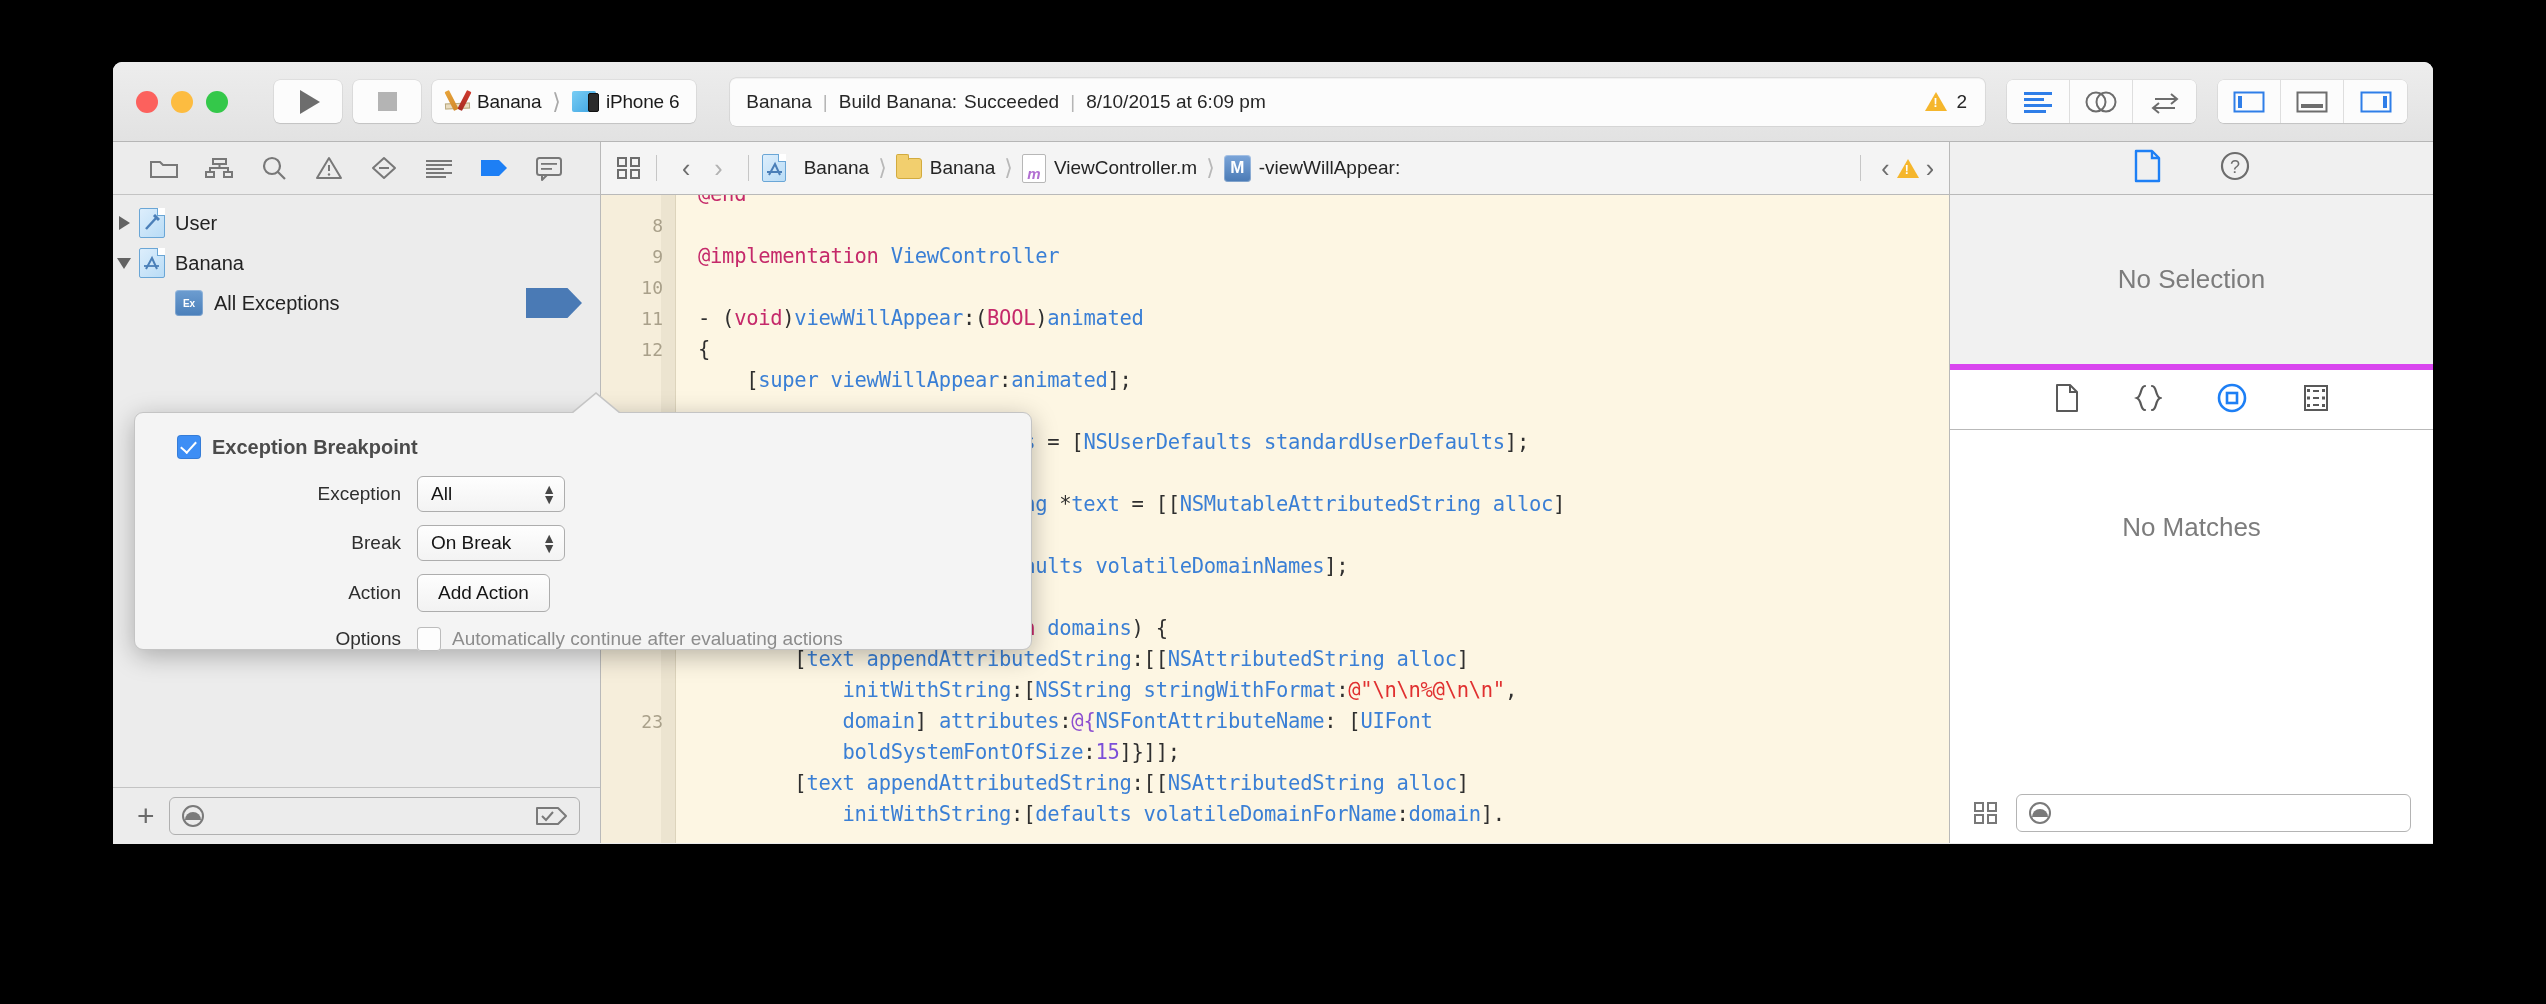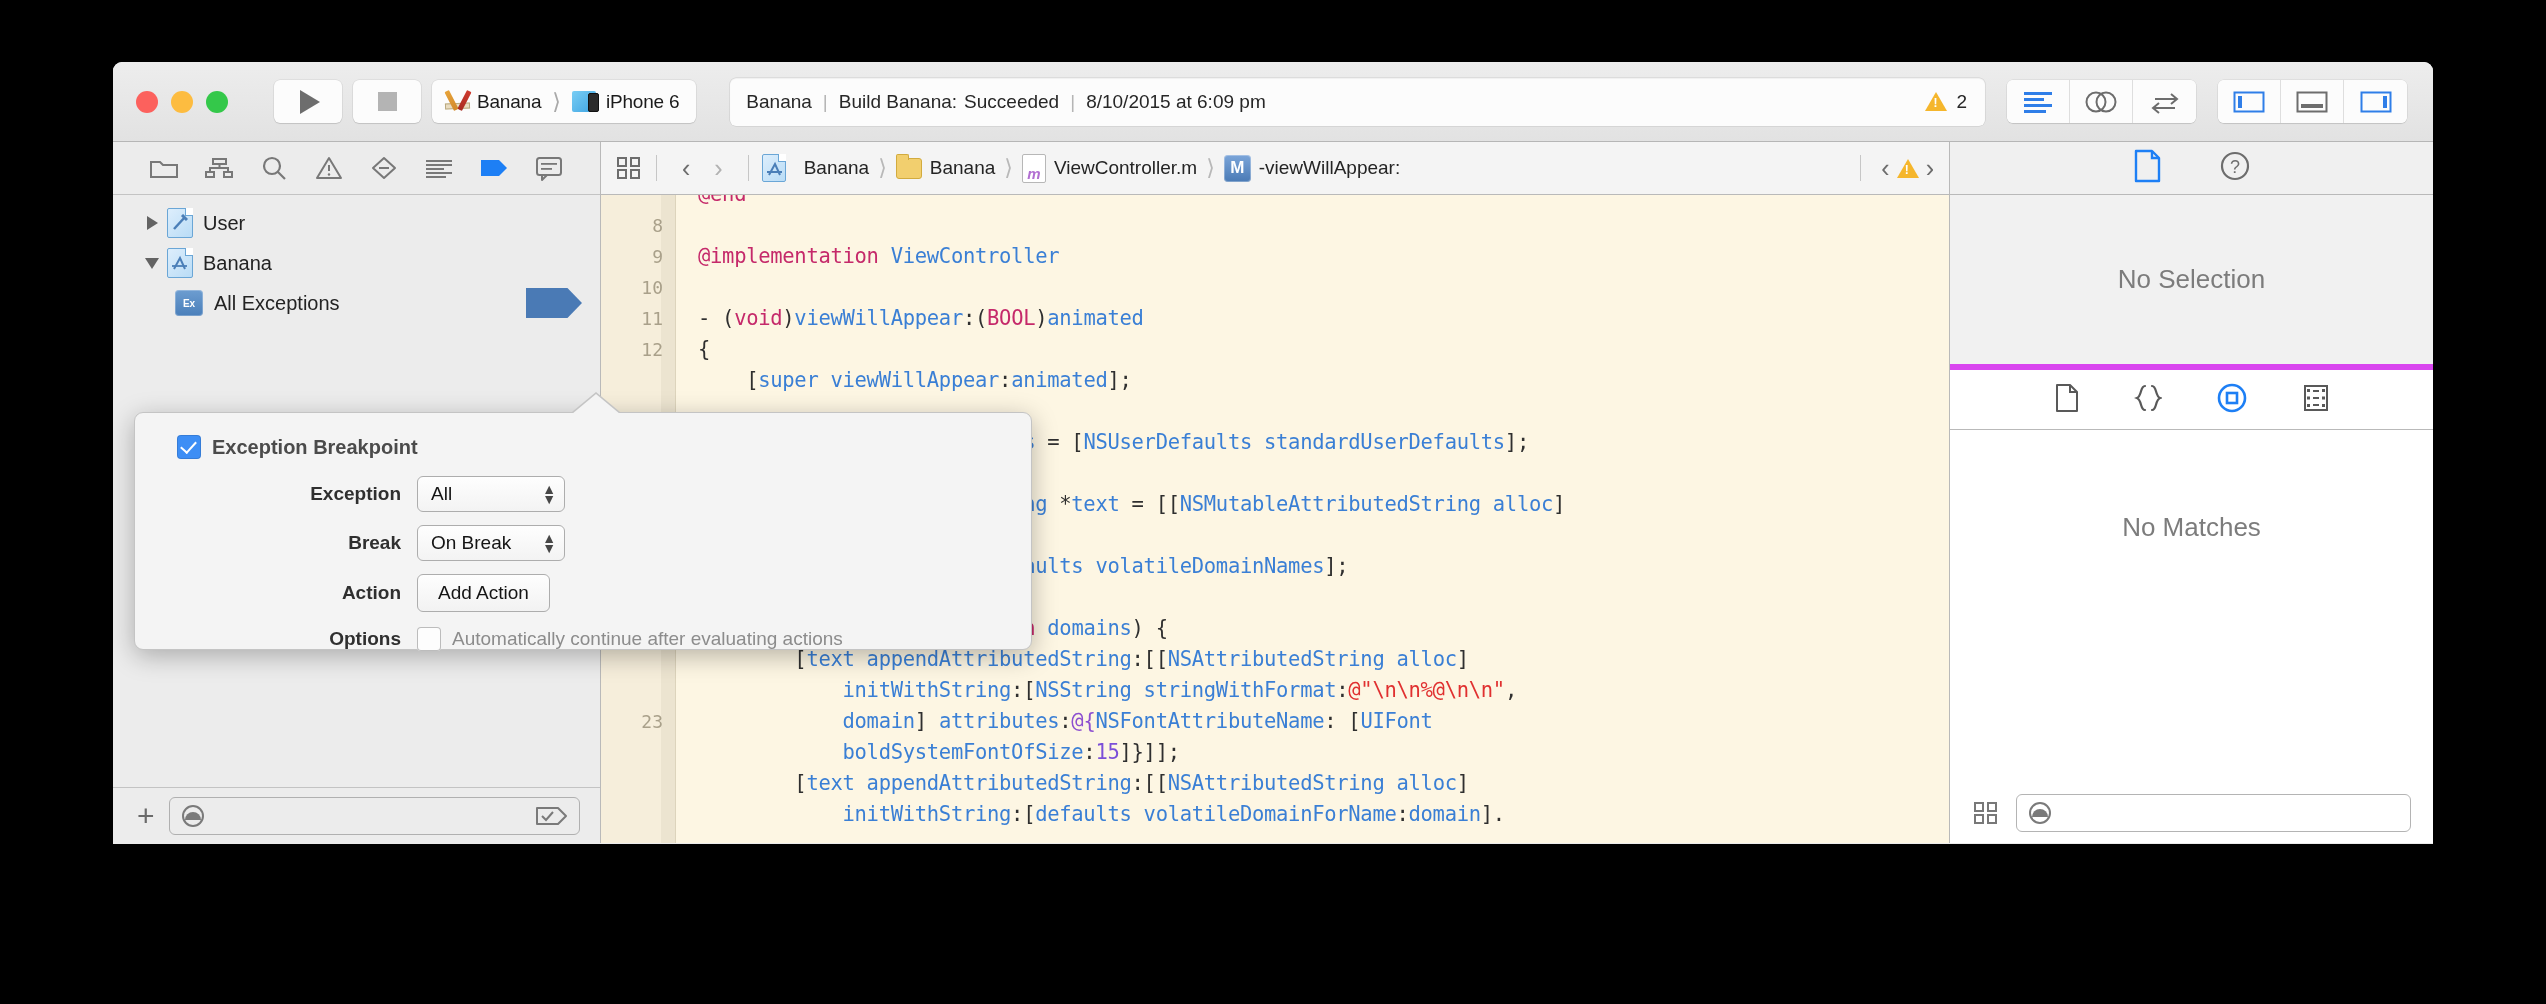--- a/index.html
+++ b/index.html
@@ -151,21 +151,21 @@
     display: flex; align-items: center; justify-content: space-around;
     padding: 0 24px;
     border-bottom: 1px solid #c3c3c3;
     background: #ececec;
   }
   .nav-tab { width: 36px; height: 36px; display:flex; align-items:center; justify-content:center; }
 
   #nav-content { flex: 1; overflow: hidden; padding-top: 8px; position: relative; }
   .nav-row {
     display: flex; align-items: center;
-    height: 40px; padding-left: 28px;
+    height: 40px; padding-left: 0;
     font-size: 20px; color: #232323;
     position: relative;
   }
   .disclosure {
     width: 22px; display: flex; align-items: center; justify-content: center;
     margin-right: 4px;
   }
   .tri-right { width:0;height:0;border-left:11px solid #636363;border-top:7px solid transparent;border-bottom:7px solid transparent; }
   .tri-down  { width:0;height:0;border-top:11px solid #636363;border-left:7px solid transparent;border-right:7px solid transparent; }
 
@@ -334,21 +334,21 @@
     width:7px;height:13px;border:solid #fff;border-width:0 2.5px 2.5px 0;
     transform: rotate(42deg);
   }
   .cbx.off { background: #fdfdfd; box-shadow: inset 0 0 0 1px #bcbcbc; }
   .cbx.off::after { display: none; }
   .pop-title { font-size: 20px; font-weight: bold; color: #4b4b4b; }
 
   .pop-row { display: flex; align-items: center; margin-bottom: 13px; }
   .pop-label {
     width: 282px; text-align: right; padding-right: 16px;
-    font-size: 19px; font-weight: bold; color: #2f2f2f;
+    font-size: 19px; font-weight: normal; color: #2f2f2f;
   }
   .popup-btn {
     height: 36px; background: linear-gradient(to bottom,#fefefe,#f3f3f3);
     border: 1px solid #adadad; border-radius: 6px;
     display: flex; align-items: center; justify-content: space-between;
     padding: 0 8px 0 13px; font-size: 19px; color: #141414;
     min-width: 120px;
   }
   .stepper { display: flex; flex-direction: column; gap: 2px; margin-left: 14px; color: #474747; line-height: 0.6; font-size: 14px; }
   .push-btn {

